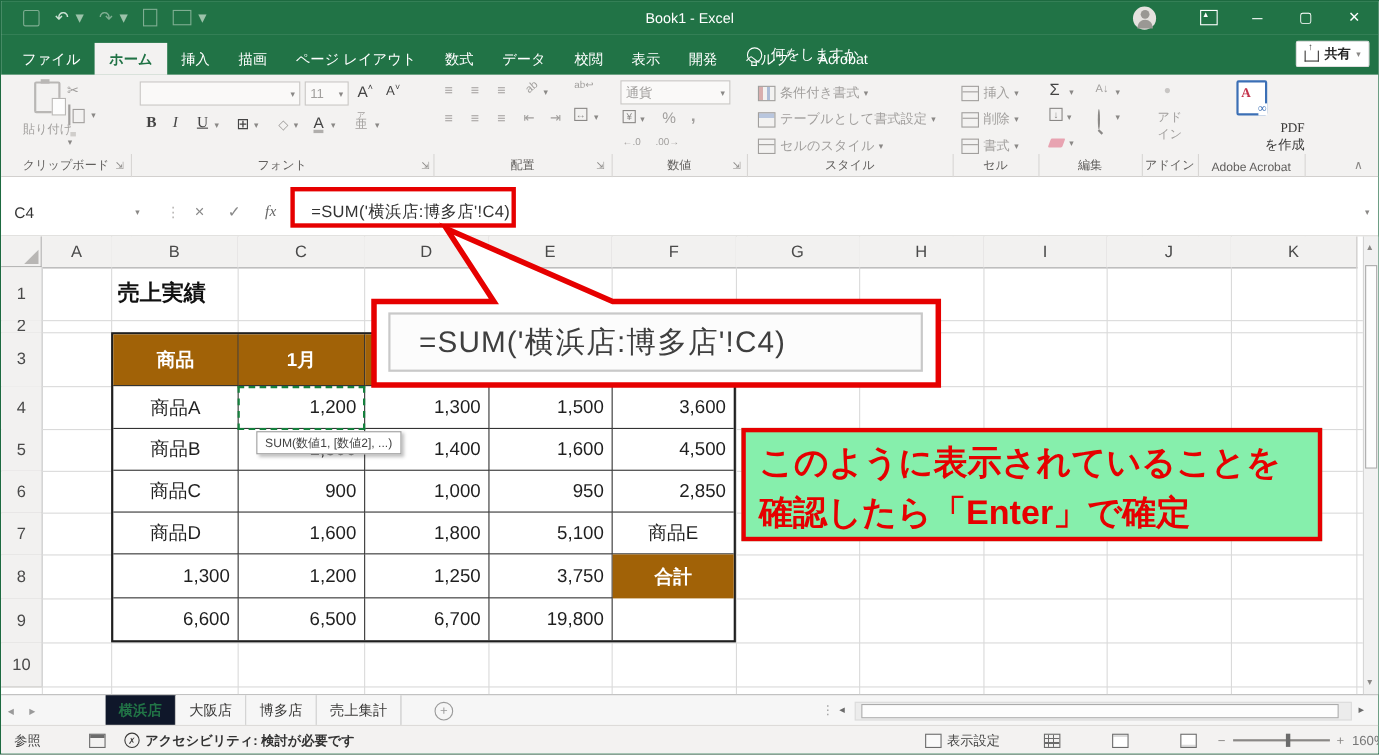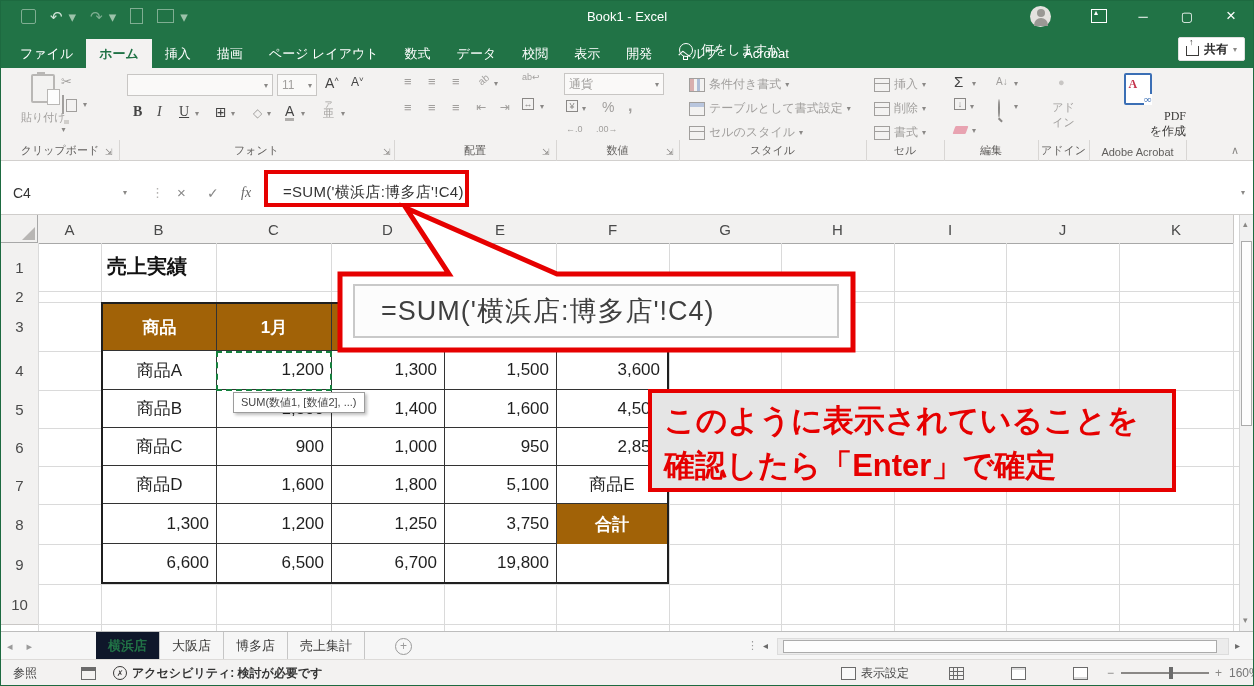--- a/index.html
+++ b/index.html
@@ -95,21 +95,21 @@
             box-shadow:2px 2px 3px rgba(0,0,0,.25);display:flex;align-items:center;padding:0 7px;
             font-size:11px;color:#444;white-space:nowrap;}
   .vscroll{left:1238px;top:214px;width:15px;height:416px;background:#f1f1f1;border-left:1px solid #d6d6d6;z-index:7;}
   .vthumb{left:1240px;top:240px;width:11px;height:185px;background:#fdfdfd;border:1px solid #ababab;z-index:8;}
   .sbarrow{position:absolute;font-size:9px;color:#8a8886;z-index:8;}
   
   .annosvg{left:0;top:0;z-index:30;pointer-events:none;}
   .callout-formula{left:352px;top:283px;width:486px;height:54px;background:#fcfcfc;border:2px solid #c9c9c9;
                    z-index:31;display:flex;align-items:center;padding-left:26px;font-size:27px;color:#3f3f3f;
                    letter-spacing:1px;white-space:nowrap;}
-  .rednote{left:647px;top:388px;width:528px;height:103px;background:#e5e5e5;border:4px solid #e60000;z-index:20;
+  .rednote{left:673px;top:388px;width:528px;height:103px;background:#86efac;border:4px solid #e60000;z-index:20;
            padding:5px 0 0 12px;color:#e60000;font-weight:bold;font-size:31px;line-height:45px;white-space:nowrap;}
   
   .tabstrip{left:0;top:630px;width:100%;height:28px;background:#f6f6f6;border-top:1px solid #bdbdbd;}
   .tnav{left:6px;top:0;height:28px;display:flex;align-items:center;gap:14px;color:#9a9a9a;font-size:11px;}
   .stabs{left:95px;top:0;height:28px;display:flex;}
   .stab{height:28px;display:flex;align-items:center;justify-content:center;font-size:13px;color:#3b3a39;
         border-right:1px solid #c6c6c6;padding:0 12px;background:#f6f6f6;}
   .stab.active{background:#0f172a;color:#217346;font-weight:bold;border-bottom:2px solid #217346;border-right:1px solid #c6c6c6;}
   .newsheet{width:15px;height:15px;border:1px solid #9a9a9a;border-radius:50%;display:flex;align-items:center;
             justify-content:center;color:#9a9a9a;font-size:12px;margin-left:30px;align-self:center;}

